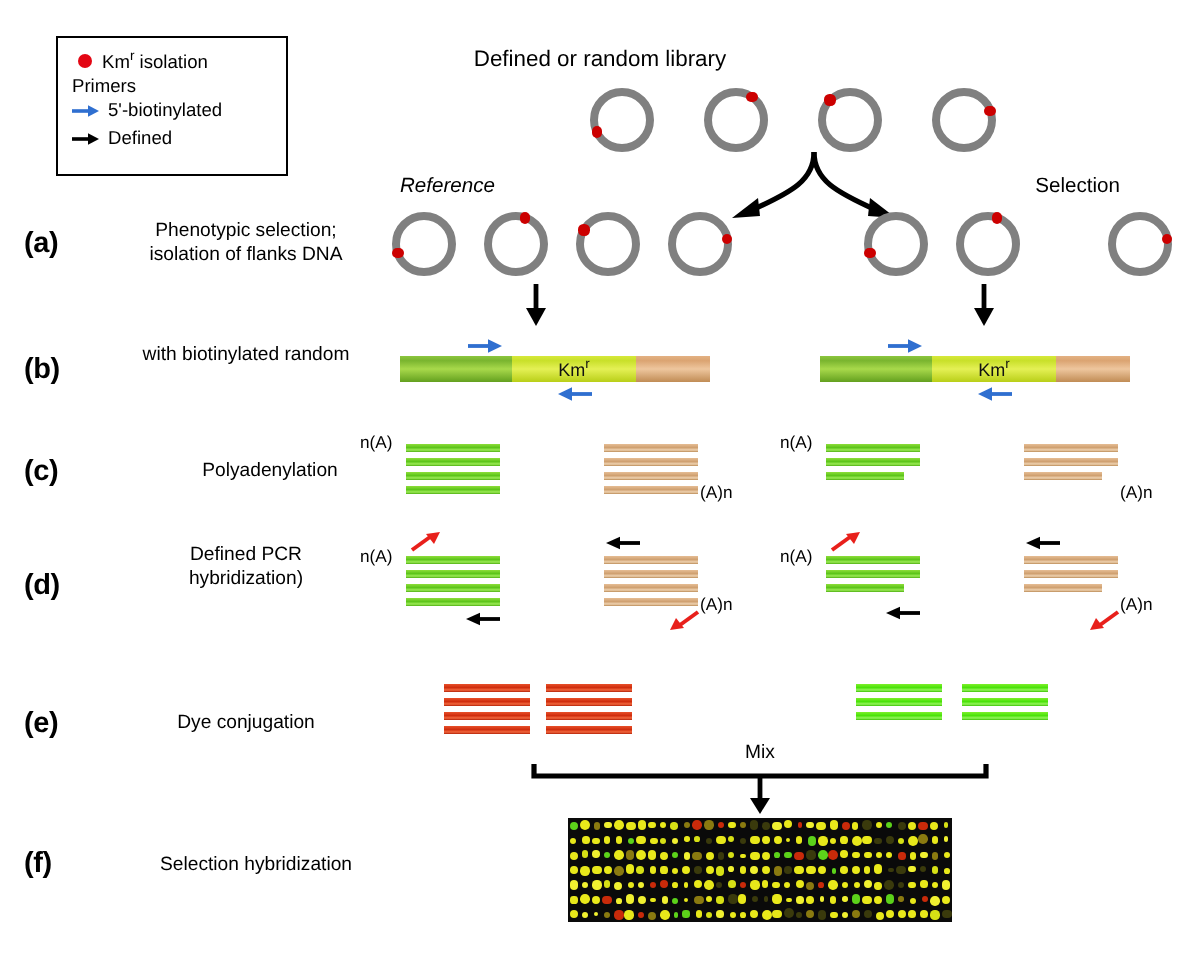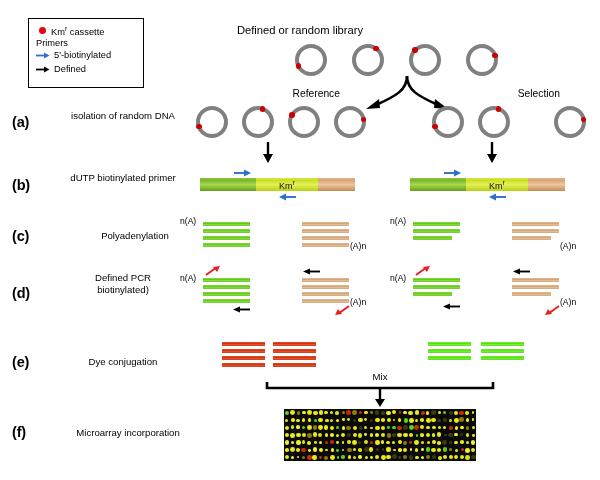--- a/index.html
+++ b/index.html
@@ -63,21 +63,21 @@
 
   
   svg{display:block;overflow:visible;}
 </style>
 </head>
 <body>
 
 <div id="legend" class="abs">
   <div class="legend-row">
     <span class="legend-dot"></span>
-    <span class="lbl"><span>Km</span><span class="sup">r</span><span> cassette</span></span>
+    <span class="lbl"><span>Km</span><span class="sup">r</span><span> isolation</span></span>
   </div>
   <div class="legend-head">Primers</div>
   <div class="legend-row">
     <svg class="legend-arrow" viewBox="0 0 14 9">
       <line x1="0" y1="4.5" x2="9" y2="4.5" stroke="#2f6fd0" stroke-width="1.8"></line>
       <polygon points="13.5,4.5 8,1.6 8,7.4" fill="#2f6fd0"></polygon>
     </svg>
     <span class="lbl">5'-biotinylated</span>
   </div>
   <div class="legend-row">
@@ -111,23 +111,24 @@
 
 <svg class="abs" style="left:352px;top:76px;width:110px;height:46px;" viewBox="0 0 110 46">
   <path d="M55,0 C55,14 44,20 24,29" stroke="#000" stroke-width="2.6" fill="none"></path>
   <polygon points="14,33 27,23 28,32" fill="#000"></polygon>
   <path d="M55,0 C55,14 66,20 86,29" stroke="#000" stroke-width="2.6" fill="none"></path>
   <polygon points="96,33 83,23 82,32" fill="#000"></polygon>
 </svg>
 
 <div class="abs steplabel" style="left:12px;top:114px;">(a)</div>
 <div class="abs stepdesc" style="left:48px;top:110px;width:150px;">
-  <div>isolation of random DNA</div>
+  <div>Phenotypic selection;</div>
+  <div>isolation of flanks DNA</div>
 </div>
-<div class="abs grouptitle" style="left:200px;top:88px;width:140px;text-align:right;">Reference</div>
+<div class="abs grouptitle" style="left:200px;top:88px;width:140px;text-align:left;font-style:italic;">Reference</div>
 <div class="abs grouptitle" style="left:440px;top:88px;width:120px;text-align:right;">Selection</div>
 <div class="abs" id="ref-plasmid-row" style="left:196px;top:106px;width:170px;height:34px;">
     <div class="abs" style="width: 32px; height: 32px; left: 0px; top: 0px;">
       <div class="plasmid" style="position: absolute; inset: 0px; border: 4.2px solid rgb(128, 128, 128); border-radius: 50%; box-sizing: border-box;"></div>
       <div style="position: absolute; width: 5.4px; height: 5.4px; border-radius: 50%; background: rgb(204, 0, 0); left: 0.238273px; top: 18.0541px;"></div>
     </div>
     <div class="abs" style="width: 32px; height: 32px; left: 46px; top: 0px;">
       <div class="plasmid" style="position: absolute; inset: 0px; border: 4.2px solid rgb(128, 128, 128); border-radius: 50%; box-sizing: border-box;"></div>
       <div style="position: absolute; width: 5.4px; height: 5.4px; border-radius: 50%; background: rgb(204, 0, 0); left: 18.0541px; top: 0.238273px;"></div>
     </div>
@@ -159,21 +160,21 @@
   <line x1="8" y1="0" x2="8" y2="14" stroke="#000" stroke-width="2.4"></line>
   <polygon points="8,21 3,12 13,12" fill="#000"></polygon>
 </svg>
 <svg class="abs" style="left:484px;top:142px;width:16px;height:22px;" viewBox="0 0 16 22">
   <line x1="8" y1="0" x2="8" y2="14" stroke="#000" stroke-width="2.4"></line>
   <polygon points="8,21 3,12 13,12" fill="#000"></polygon>
 </svg>
 
 <div class="abs steplabel" style="left:12px;top:177px;">(b)</div>
 <div class="abs stepdesc" style="left:48px;top:172px;width:150px;">
-  <div>dUTP biotinylated primer</div>
+  <div>with biotinylated random</div>
 </div>
 
 <div class="abs" style="left:200px;top:178px;width:155px;height:26px;">
   <div class="construct" id="construct-ref" style="width:155px;">
       <div class="seg seg-green" style="width: 36.129%;"></div>
       <div class="seg seg-km" style="width: 40%;">
         <span class="kmlabel"><span>Km</span><span class="sup">r</span></span>
       </div>
       <div class="seg seg-tan" style="width: 23.871%;"></div>
     </div>
@@ -232,21 +233,21 @@
 <div class="abs" id="c-sel-tan" style="left:512px;top:222px;width:47px;">
     <div class="bar bar-tan" style="width: 100%;"></div>
     <div class="bar bar-tan" style="width: 100%;"></div>
     <div class="bar bar-tan" style="width: 82%;"></div>
   </div>
 <div class="abs smalltag" style="left:560px;top:241px;">(A)n</div>
 
 <div class="abs steplabel" style="left:12px;top:285px;">(d)</div>
 <div class="abs stepdesc" style="left:48px;top:272px;width:150px;">
   <div>Defined PCR</div>
-  <div>biotinylated)</div>
+  <div>hybridization)</div>
 </div>
 
 <div class="abs smalltag" style="left:180px;top:273px;">n(A)</div>
 <div class="abs" id="d-ref-green" style="left:203px;top:278px;width:47px;">
     <div class="bar bar-green" style="width: 100%;"></div>
     <div class="bar bar-green" style="width: 100%;"></div>
     <div class="bar bar-green" style="width: 100%;"></div>
     <div class="bar bar-green" style="width: 100%;"></div>
   </div>
 <svg class="abs" style="left:205px;top:266px;width:16px;height:11px;" viewBox="0 0 16 11">
@@ -333,21 +334,21 @@
 <svg class="abs" style="left:265px;top:378px;width:230px;height:14px;" viewBox="0 0 230 14">
   <path d="M2,1 L2,10 L228,10 L228,1" stroke="#000" stroke-width="2.6" fill="none"></path>
 </svg>
 <div class="abs mixlabel" style="left:265px;top:371px;width:230px;text-align:center;background:#fff;">Mix</div>
 <svg class="abs" style="left:372px;top:388px;width:16px;height:20px;" viewBox="0 0 16 20">
   <line x1="8" y1="0" x2="8" y2="12" stroke="#000" stroke-width="2.4"></line>
   <polygon points="8,19 3,11 13,11" fill="#000"></polygon>
 </svg>
 
 <div class="abs steplabel" style="left:12px;top:424px;">(f)</div>
-<div class="abs stepdesc" style="left:48px;top:427px;width:160px;">Microarray incorporation</div>
+<div class="abs stepdesc" style="left:48px;top:427px;width:160px;">Selection hybridization</div>
 <div class="abs" id="microarray" style="left:284px;top:409px;width:192px;height:52px;background:#0a0a0a;overflow:hidden;">
     <div style="position: absolute; border-radius: 50%; background: rgb(92, 210, 26); width: 3.91295px; height: 3.91295px; left: 0.829771px; top: 2.09347px;"></div>
     <div style="position: absolute; border-radius: 50%; background: rgb(232, 232, 26); width: 4.94896px; height: 4.94896px; left: 5.68805px; top: 1.19834px;"></div>
     <div style="position: absolute; border-radius: 50%; background: rgb(138, 122, 16); width: 3.17504px; height: 3.17504px; left: 12.88px; top: 2.34149px;"></div>
     <div style="position: absolute; border-radius: 50%; background: rgb(240, 240, 48); width: 3.41604px; height: 3.41604px; left: 18.2px; top: 1.70131px;"></div>
     <div style="position: absolute; border-radius: 50%; background: rgb(232, 232, 26); width: 4.88401px; height: 4.88401px; left: 23.3128px; top: 1.13981px;"></div>
     <div style="position: absolute; border-radius: 50%; background: rgb(232, 232, 26); width: 4.73912px; height: 4.73912px; left: 29.0389px; top: 1.73609px;"></div>
     <div style="position: absolute; border-radius: 50%; background: rgb(232, 232, 26); width: 4.74498px; height: 4.74498px; left: 34.6959px; top: 1.33823px;"></div>
     <div style="position: absolute; border-radius: 50%; background: rgb(232, 232, 26); width: 3.34459px; height: 3.34459px; left: 40.3623px; top: 2.02476px;"></div>
     <div style="position: absolute; border-radius: 50%; background: rgb(232, 232, 26); width: 3.07059px; height: 3.07059px; left: 46.324px; top: 2.20694px;"></div>

